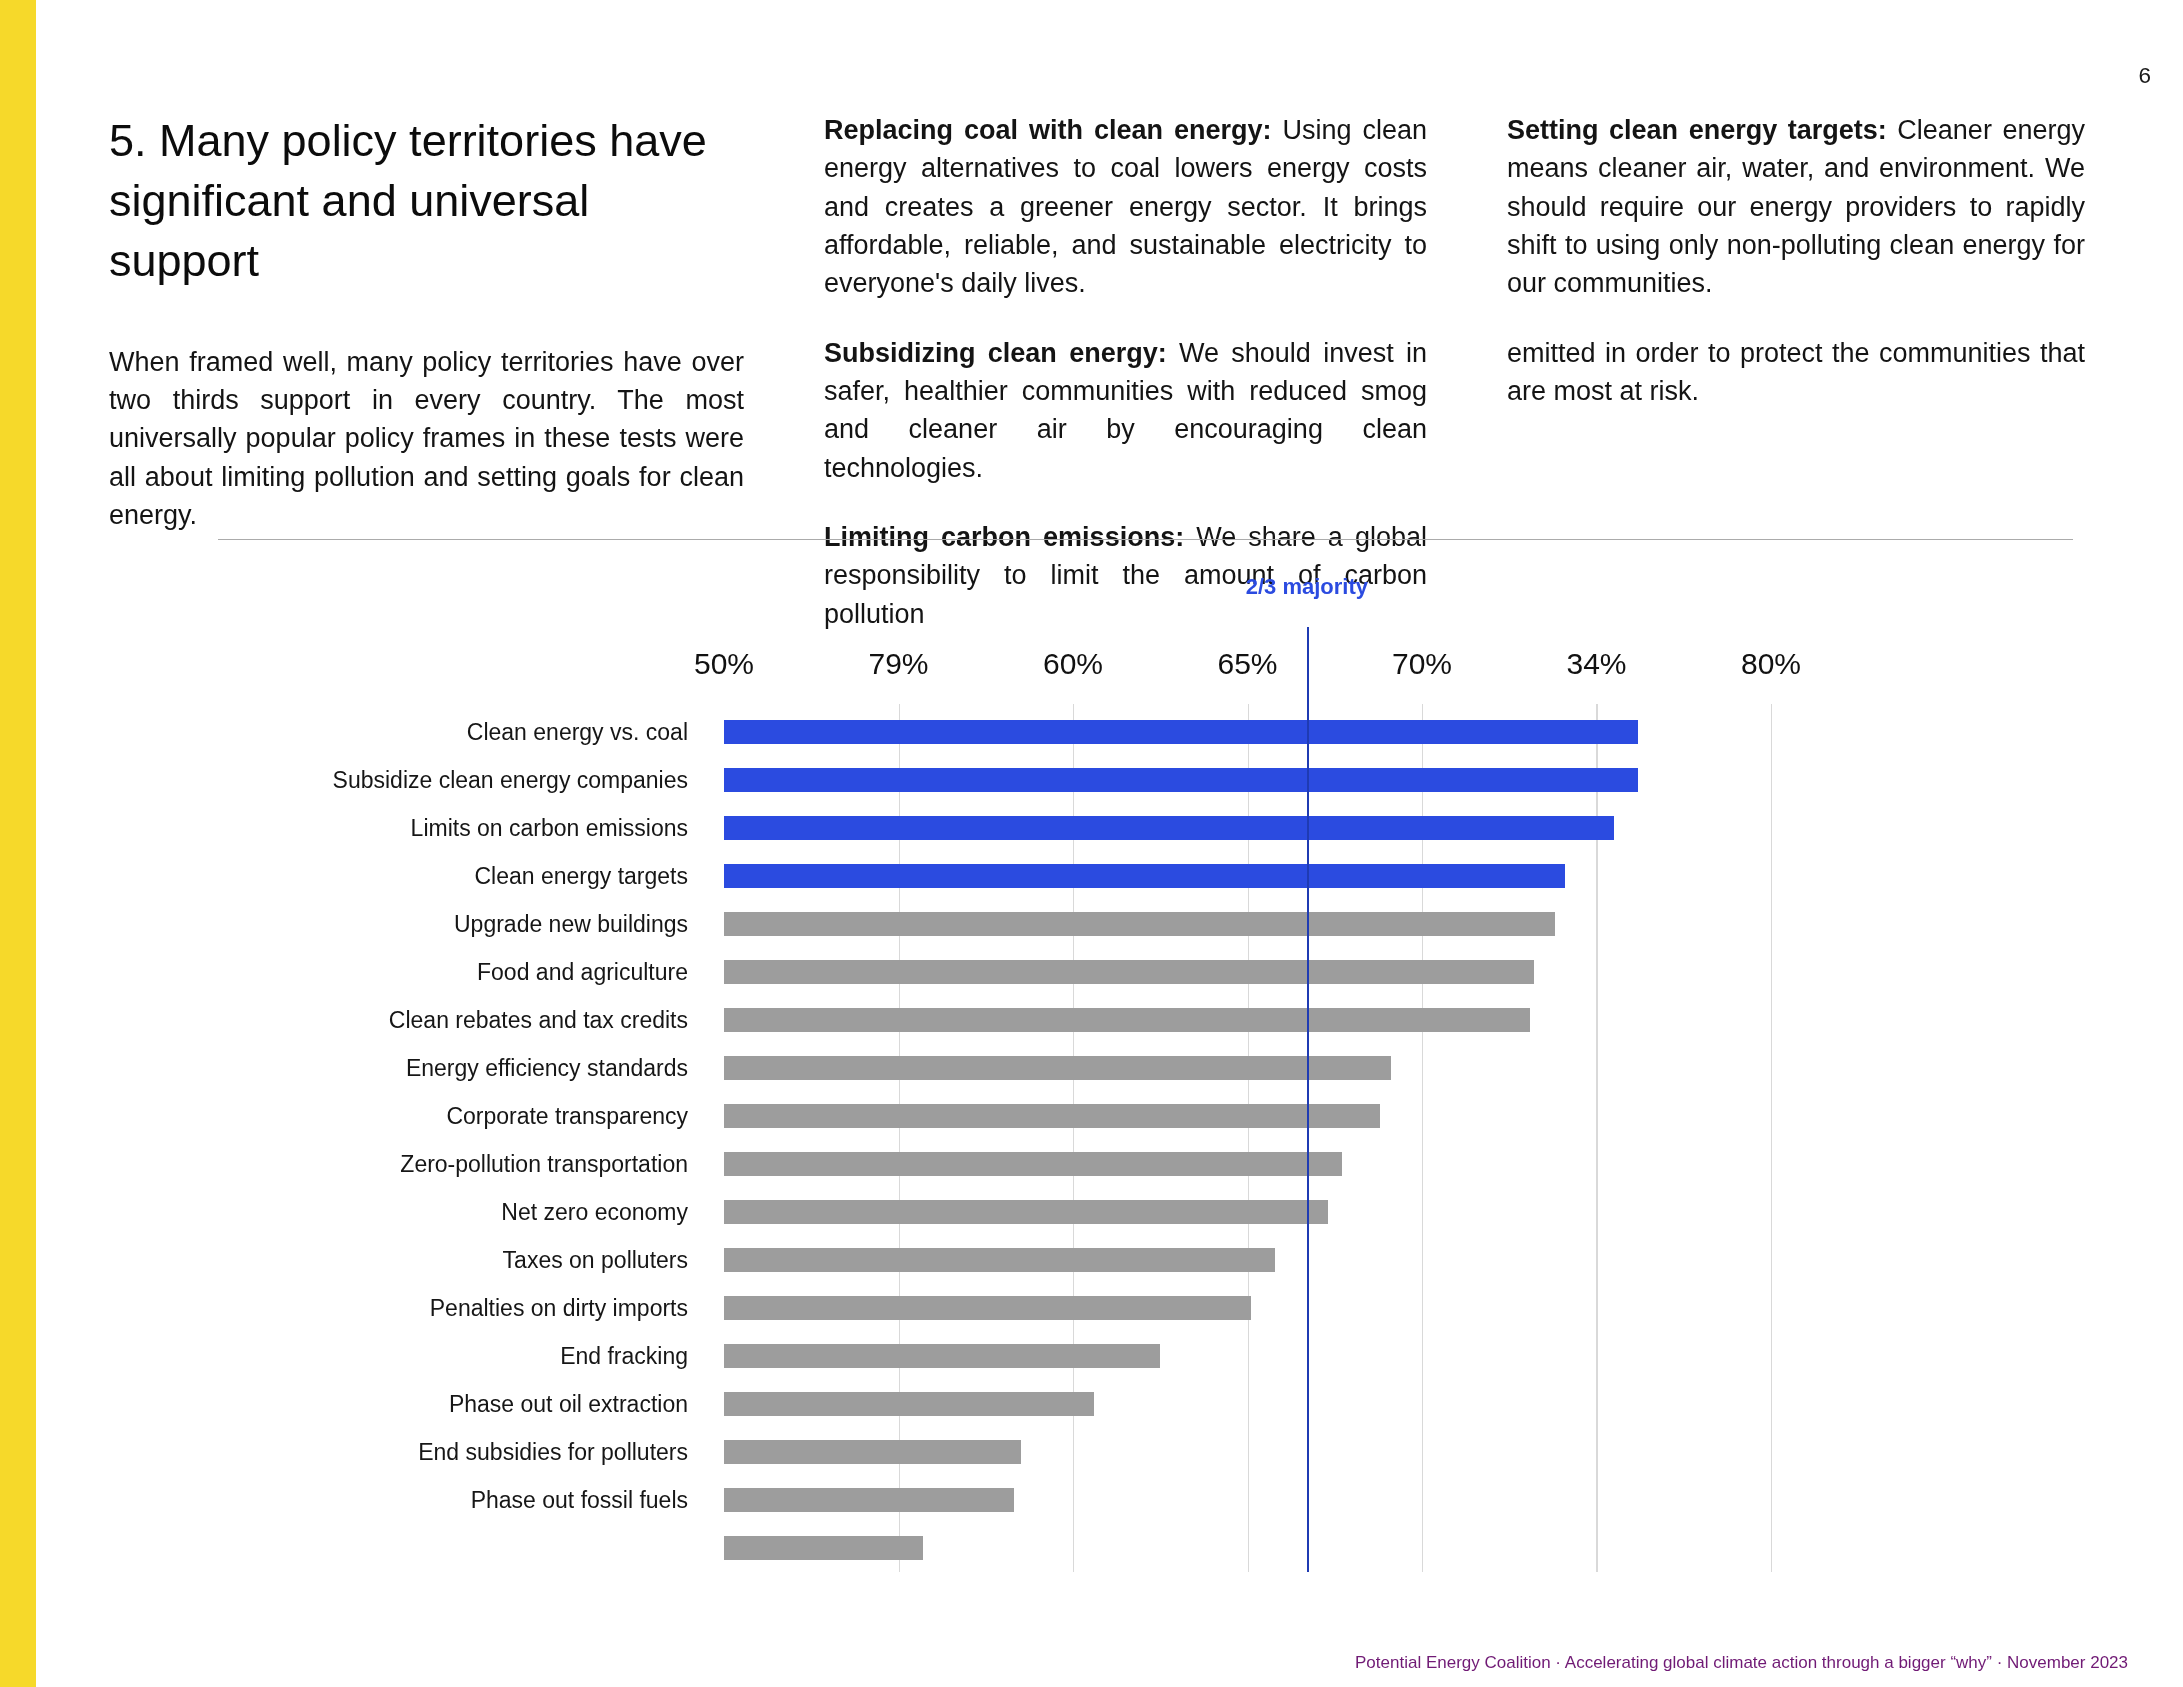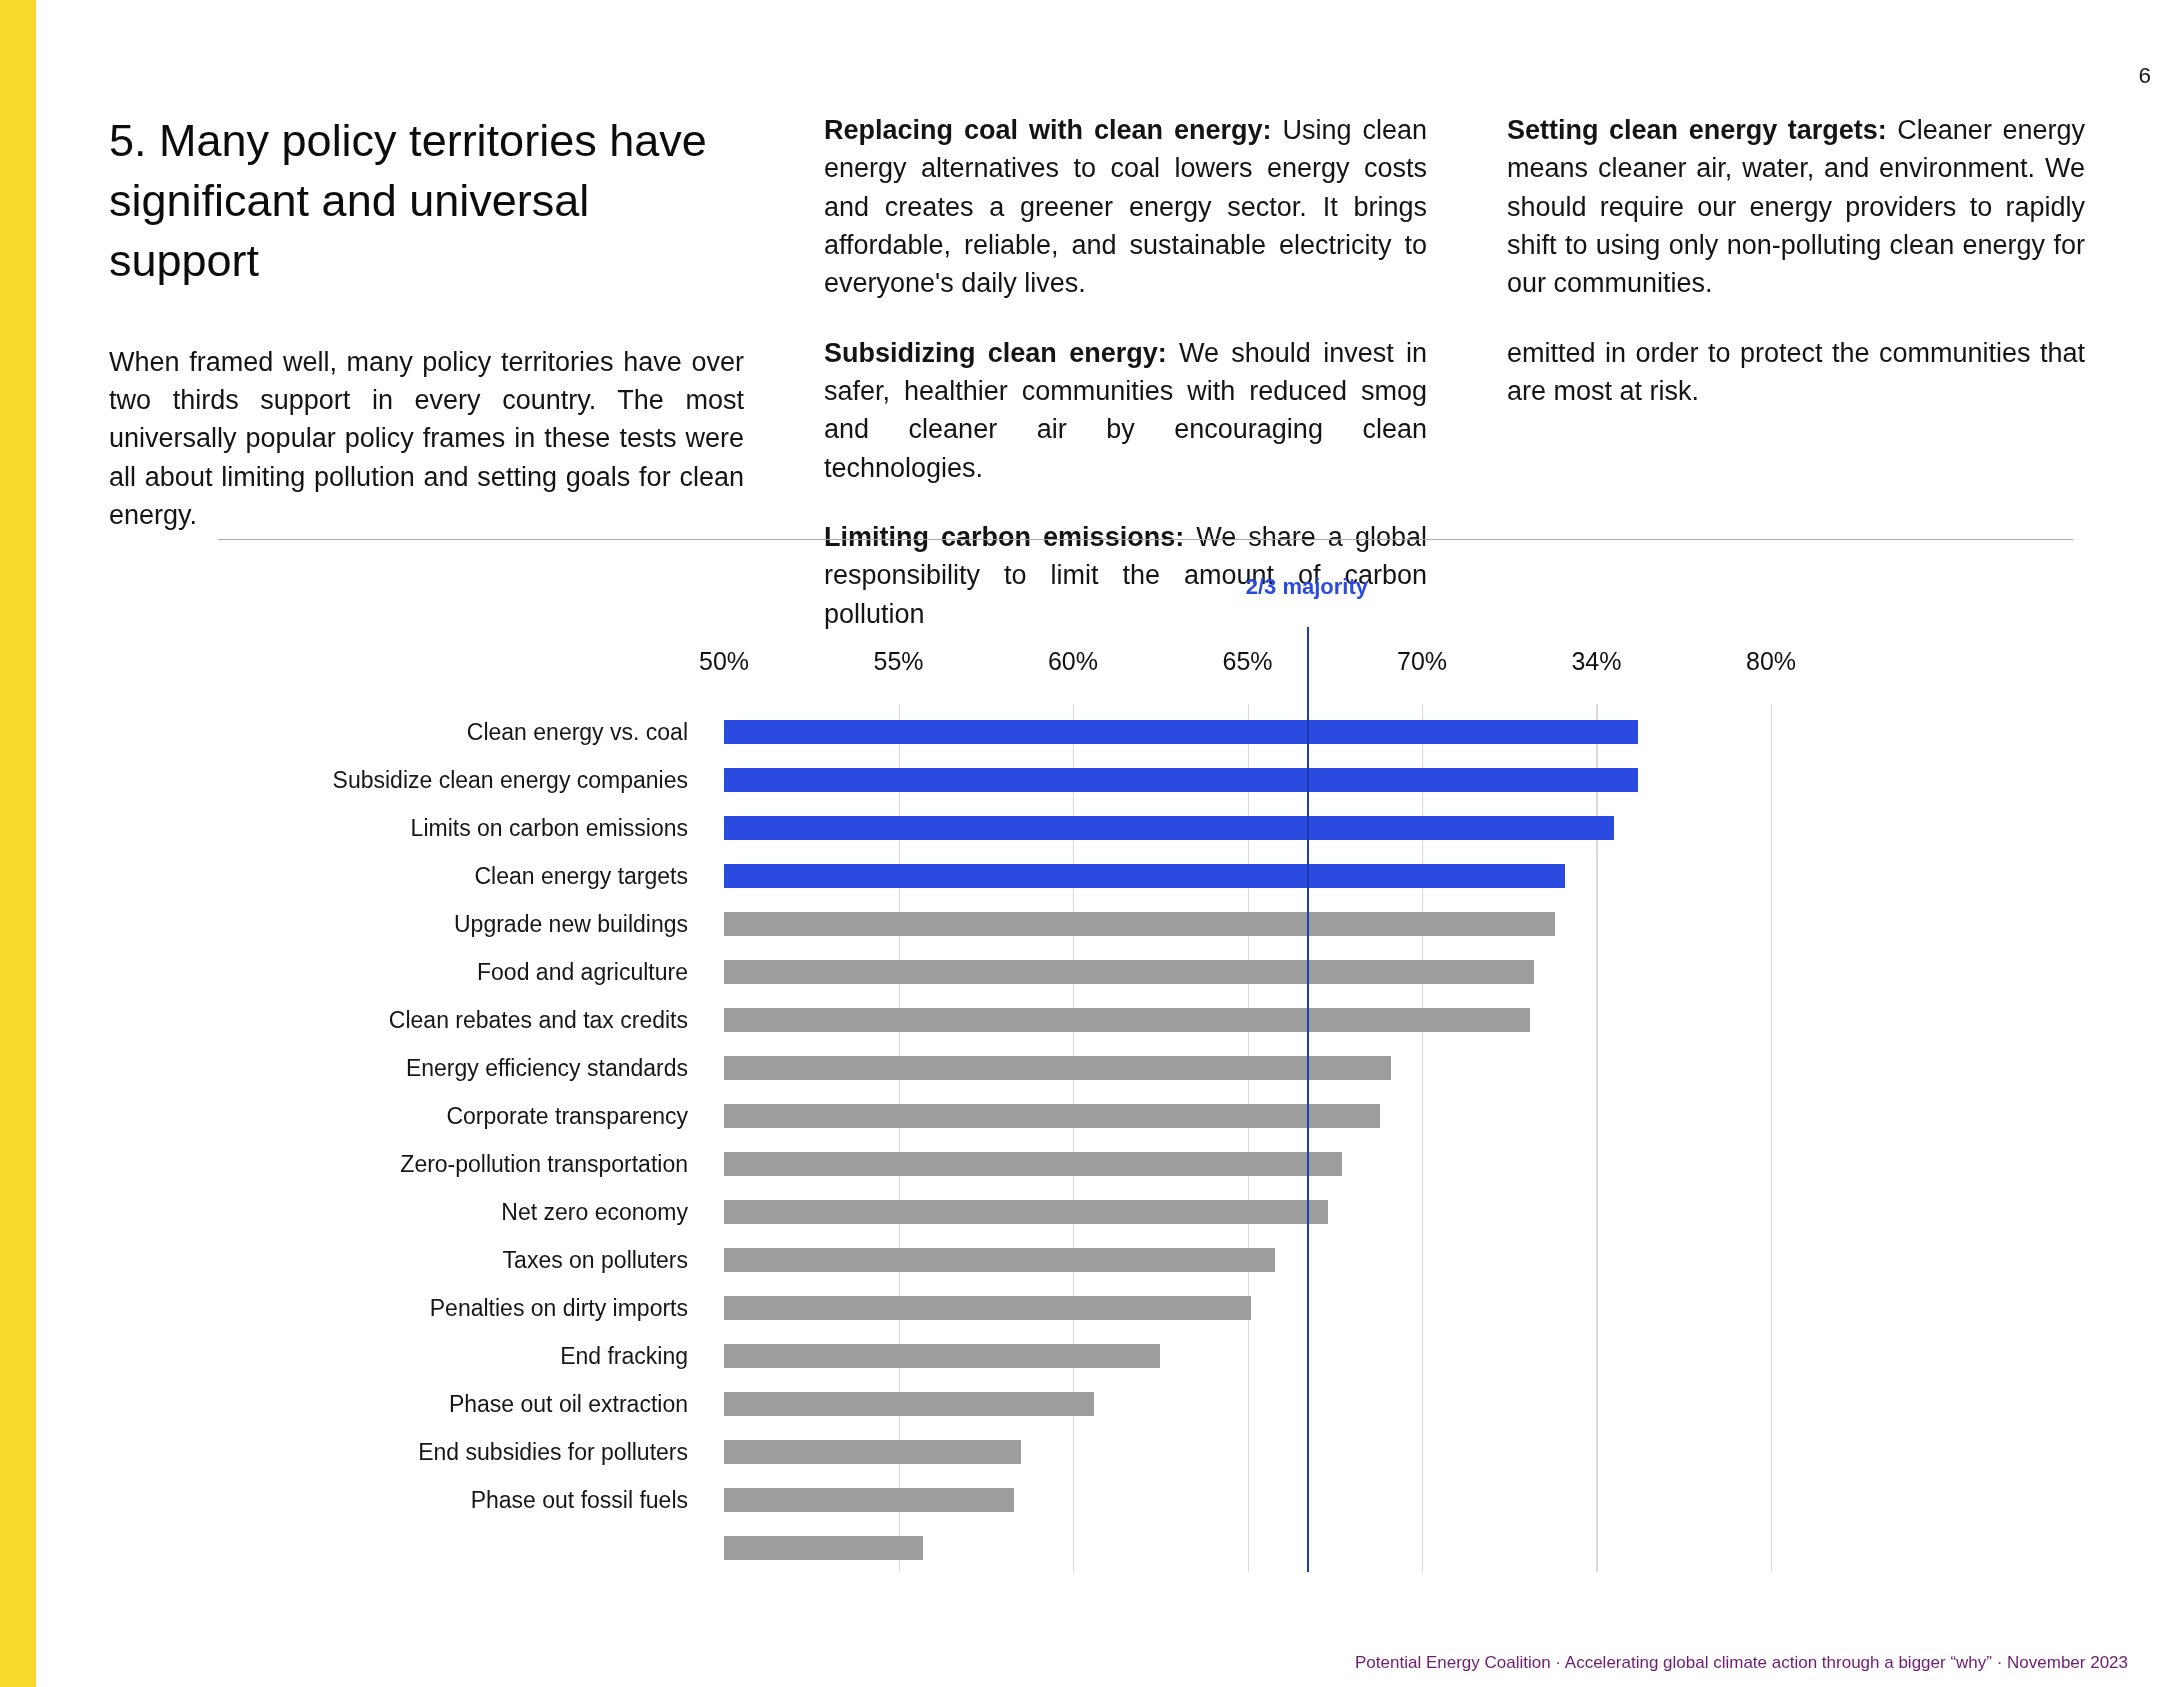--- a/index.html
+++ b/index.html
@@ -73,21 +73,21 @@
   }
   .chart-plot {
     position: relative;
     width: 1047px;
     flex: 0 0 1047px;
   }
   .axis-tick {
     position: absolute;
     top: -61px;
     transform: translateX(-50%);
-    font-size: 25px;
+    font-size: 30px;
     color: #111;
     white-space: nowrap;
   }
   .gridline {
     position: absolute;
     top: -4px; bottom: 0;
     width: 1.3px;
     background: #d9d9d9;
     z-index: 0;
   }
@@ -172,21 +172,21 @@
           <div class="chart-label">Net zero economy</div>
           <div class="chart-label">Taxes on polluters</div>
           <div class="chart-label">Penalties on dirty imports</div>
           <div class="chart-label">End fracking</div>
           <div class="chart-label">Phase out oil extraction</div>
           <div class="chart-label">End subsidies for polluters</div>
           <div class="chart-label">Phase out fossil fuels</div>
         </div>
       <div class="chart-plot">
           <div class="axis-tick" style="left: 0%;">50%</div>
-          <div class="axis-tick" style="left: 16.6667%;">55%</div>
+          <div class="axis-tick" style="left: 16.6667%;">79%</div>
           <div class="gridline" style="left: 16.6667%;"></div>
           <div class="axis-tick" style="left: 33.3333%;">60%</div>
           <div class="gridline" style="left: 33.3333%;"></div>
           <div class="axis-tick" style="left: 50%;">65%</div>
           <div class="gridline" style="left: 50%;"></div>
           <div class="axis-tick" style="left: 66.6667%;">70%</div>
           <div class="gridline" style="left: 66.6667%;"></div>
           <div class="axis-tick" style="left: 83.3333%;">34%</div>
           <div class="gridline" style="left: 83.3333%;"></div>
           <div class="axis-tick" style="left: 100%;">80%</div>

